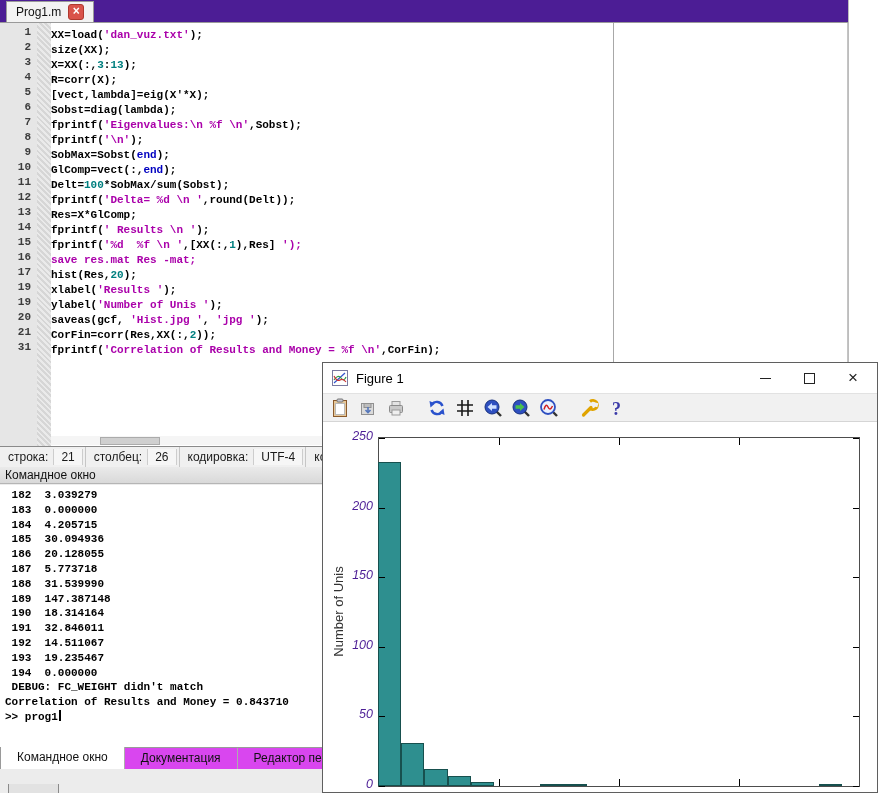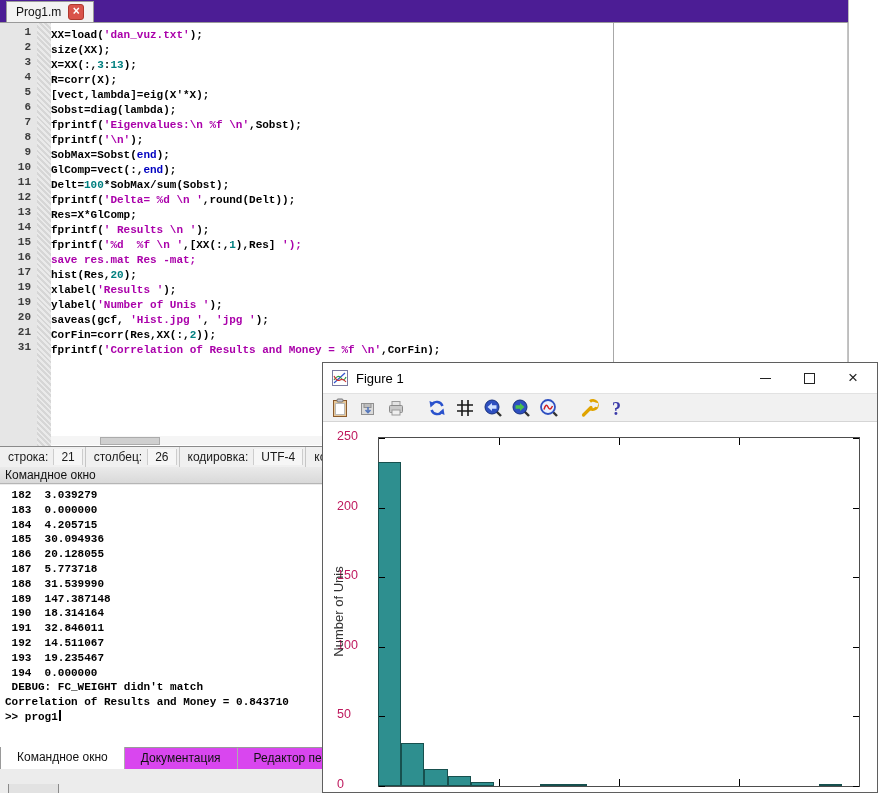--- a/index.html
+++ b/index.html
@@ -73,21 +73,21 @@
                border-top:1px solid #E2E2E2;border-bottom:1px solid #D5D5D5;display:flex;
                align-items:center;padding-left:7px;gap:8px;box-sizing:border-box;}
   .ticon{width:20px;height:20px;flex:0 0 auto;}
   .gap-l{margin-left:13px;}
   .fig-canvas{position:absolute;left:0;top:60px;width:554px;height:369px;background:#fff;}
   .axes{position:absolute;left:55px;top:14px;width:480px;height:348px;
         border:1px solid #4D4D4D;box-sizing:content-box;}
   .bar{position:absolute;bottom:0;background:#2E8F8F;border:1px solid #17504E;
        box-sizing:border-box;}
   .tick{position:absolute;background:#000;}
-  .ytl{position:absolute;width:36px;text-align:left;font-size:12.5px;color:#be185d;}
+  .ytl{position:absolute;width:36px;text-align:right;font-size:12.5px;color:#4c1d95;font-style:italic;}
   .ylabel{position:absolute;left:-64px;top:180px;width:160px;height:17px;text-align:center;
           transform:rotate(-90deg);font-size:13px;color:#333;}
 </style>
 </head>
 <body>
 
 <div class="ide-window">
 
   <div class="tabbar">
     <div class="tab">

